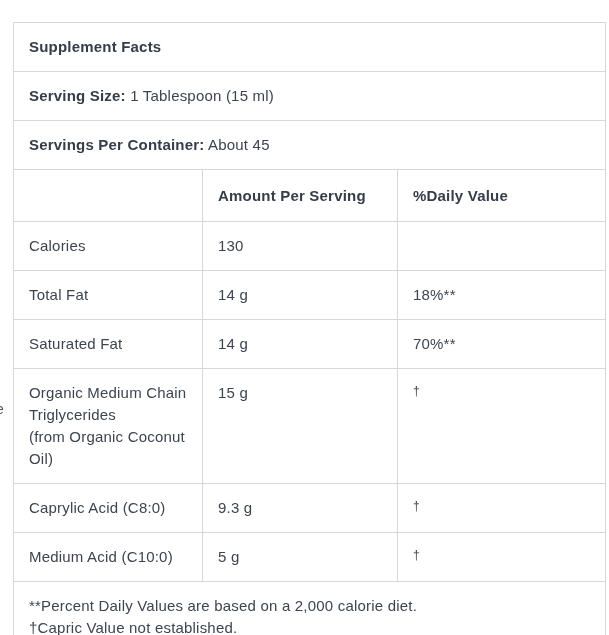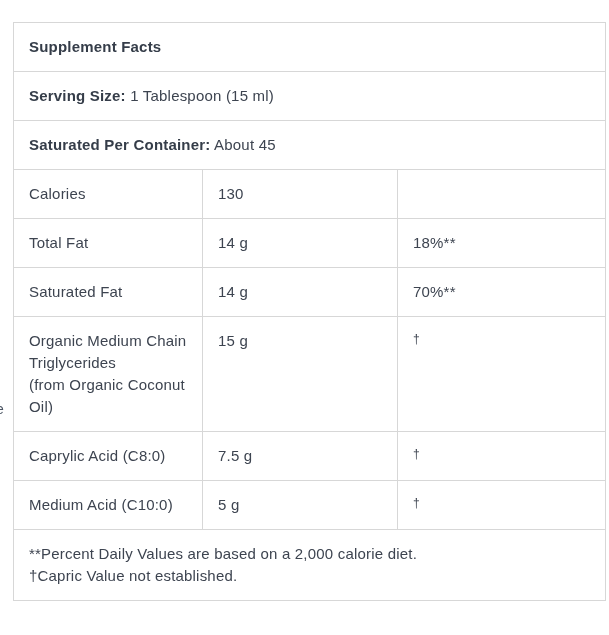--- a/index.html
+++ b/index.html
@@ -77,23 +77,28 @@
       <td colspan="3" class="title-cell">Supplement Facts</td>
     </tr>
     <tr>
       <td colspan="3" class="info-cell">
         <span class="b">Serving Size:</span>
         <span>1 Tablespoon (15 ml)</span>
       </td>
     </tr>
     <tr>
       <td colspan="3" class="info-cell">
-        <span class="b">Saturated Per Container:</span>
+        <span class="b">Servings Per Container:</span>
         <span>About 45</span>
       </td>
+    </tr>
+    <tr class="head-row">
+      <th></th>
+      <th>Amount Per Serving</th>
+      <th>%Daily Value</th>
     </tr>
     <tr>
       <td>Calories</td>
       <td>130</td>
       <td></td>
     </tr>
     <tr>
       <td>Total Fat</td>
       <td>14 g</td>
       <td>18%**</td>
@@ -106,21 +111,21 @@
     <tr>
       <td>
         <span class="nutrient-line">Organic Medium Chain Triglycerides</span>
         <span class="nutrient-line">(from Organic Coconut Oil)</span>
       </td>
       <td>15 g</td>
       <td><span class="dagger">†</span></td>
     </tr>
     <tr>
       <td>Caprylic Acid (C8:0)</td>
-      <td>7.5 g</td>
+      <td>9.3 g</td>
       <td><span class="dagger">†</span></td>
     </tr>
     <tr>
       <td>Medium Acid (C10:0)</td>
       <td>5 g</td>
       <td><span class="dagger">†</span></td>
     </tr>
     <tr>
       <td colspan="3" class="footnote-cell">
         <span class="footnote-line">**Percent Daily Values are based on a 2,000 calorie diet.</span>

